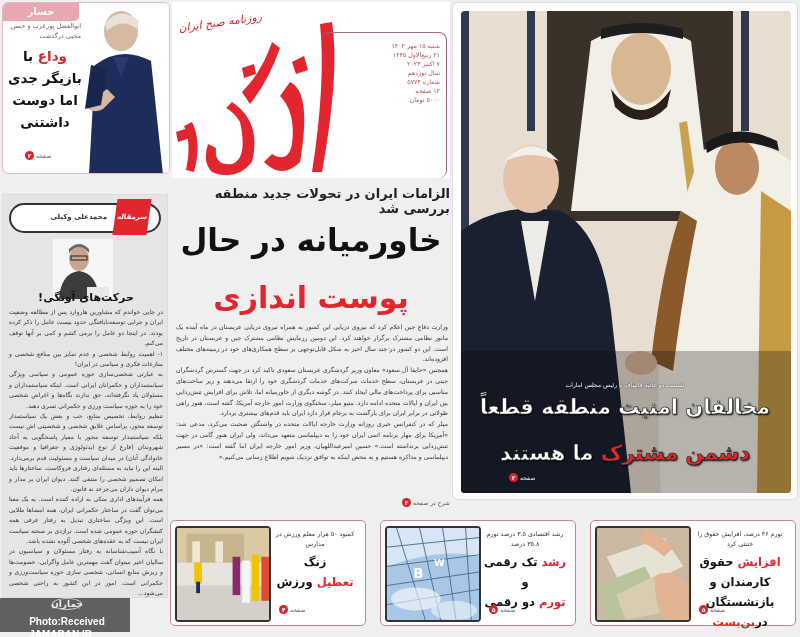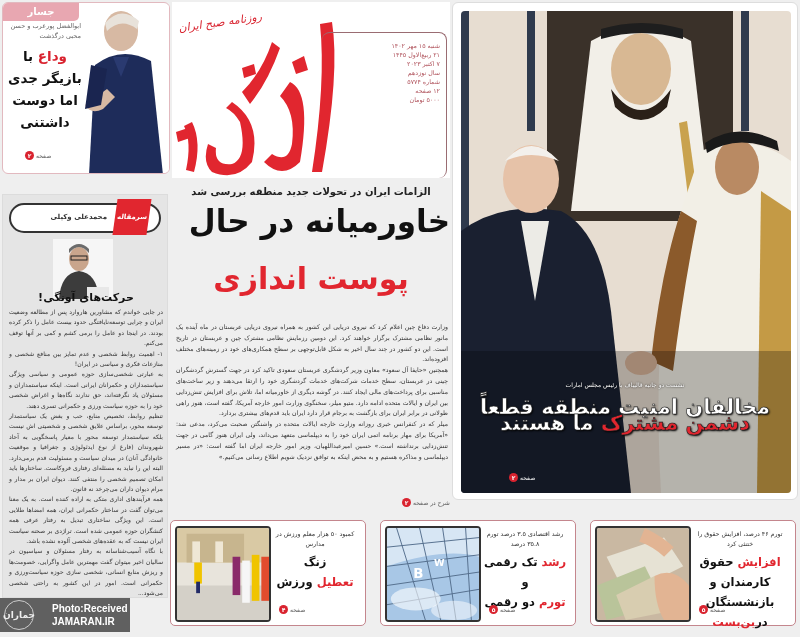--- a/index.html
+++ b/index.html
@@ -19,57 +19,57 @@
 
   
   .masthead { position: absolute; left: 172px; top: 2px; width: 278px; height: 176px; background: #fff; }
   .logo { position: absolute; left: 0; top: 10px; width: 180px; height: 170px; }
   .logo-sub { position: absolute; left: 6px; top: 14px; font-size: 11px; color: #d9232f; font-style: italic; font-family: "DejaVu Serif", serif; transform: rotate(-8deg); }
   .issue-box { position: absolute; left: 150px; top: 30px; width: 125px; height: 146px; border: 1px solid #9a6c72; border-radius: 8px; border-left: none; border-bottom: none; padding: 8px 6px; }
   .issue-line { font-size: 6.3px; line-height: 9px; color: #b0535c; text-align: right; }
 
   
   .lead { position: absolute; left: 172px; top: 182px; width: 278px; }
-  .lead-kicker { font-size: 10px; font-weight: bold; text-align: center; color: #222; margin-top: 4px; }
-  .lead-title1 { font-size: 31px; font-weight: 900; text-align: right; color: #111; margin-top: 6px; letter-spacing: -1px; }
+  .lead-kicker { font-size: 13px; font-weight: bold; text-align: right; color: #222; margin-top: 4px; }
+  .lead-title1 { font-size: 31px; font-weight: 900; text-align: center; color: #111; margin-top: 6px; letter-spacing: -1px; }
   .lead-title2 { font-size: 30px; font-weight: 900; text-align: center; color: #e1262f; margin-top: 22px; letter-spacing: -1px; }
   .lead-body { position: absolute; left: 176px; top: 322px; width: 272px; font-size: 6.2px; line-height: 10.8px; text-align: justify; color: #333; }
   .lead-body p { margin: 0; }
   .lead-more { position: absolute; left: 402px; top: 498px; font-size: 6px; color: #555; display: flex; gap: 2px; align-items: center; }
 
   
   .editorial { position: absolute; left: 2px; top: 194px; width: 166px; height: 404px; background: #e5e5e5; border: 1px solid #dcdcdc; }
   .ed-banner { position: absolute; left: 6px; top: 8px; width: 152px; height: 30px; border: 2px solid #333; border-radius: 16px; background: #fff; }
   .ed-label { position: absolute; right: 10px; top: -6px; width: 34px; height: 36px; background: #e1262f; color: #fff; font-size: 7px; font-weight: bold; text-align: center; line-height: 36px; transform: skewX(-8deg); }
   .ed-author { position: absolute; right: 52px; top: 8px; font-size: 7px; font-weight: bold; color: #333; }
   .ed-photo { position: absolute; left: 28px; top: 26px; width: 60px; height: 60px; background: #f4f4f4; }
   .ed-title { position: absolute; left: 0; top: 96px; width: 166px; text-align: center; font-size: 11px; font-weight: bold; color: #111; }
   .ed-body { position: absolute; left: 6px; top: 112px; width: 154px; font-size: 6.1px; line-height: 10.4px; text-align: justify; color: #333; }
   .ed-body p { margin: 0; }
 
   
   .hero { position: absolute; left: 452px; top: 2px; width: 346px; height: 498px; background: #fff; border: 1px solid #ddd; border-radius: 6px; overflow: hidden; }
   .hero-img { position: absolute; left: 8px; top: 8px; width: 330px; height: 482px; border-radius: 4px; overflow: hidden; }
   .hero-caption-small { position: absolute; left: 0; right: 0; top: 378px; font-size: 6px; color: #fff; text-align: center; text-shadow: 0 0 2px #000; }
   .hero-title1 { position: absolute; left: 0; right: 0; top: 392px; font-size: 21px; font-weight: 900; color: #fff; text-align: center; -webkit-text-stroke: 0.6px #222; text-shadow: 1px 1px 2px #000; letter-spacing: -0.5px; }
-  .hero-title2 { position: absolute; left: 0; right: 0; top: 408px; font-size: 21px; font-weight: 900; color: #fff; text-align: center; -webkit-text-stroke: 0.6px #222; text-shadow: 1px 1px 2px #000; letter-spacing: -0.5px; }
+  .hero-title2 { position: absolute; left: 0; right: 0; top: 438px; font-size: 21px; font-weight: 900; color: #fff; text-align: center; -webkit-text-stroke: 0.6px #222; text-shadow: 1px 1px 2px #000; letter-spacing: -0.5px; }
   .hero-title2 .red { color: #e1262f; }
   .hero-page { position: absolute; left: 56px; top: 470px; font-size: 6px; color: #fff; display: flex; gap: 2px; align-items: center; }
 
   
   .card { position: absolute; top: 520px; width: 196px; height: 106px; background: #fff; border: 1px solid #c4868d; border-radius: 5px; }
   .card-img { position: absolute; left: 4px; top: 5px; width: 96px; height: 96px; border: 2px solid #333; border-radius: 4px; overflow: hidden; }
   .card-text { position: absolute; right: 6px; top: 8px; width: 88px; text-align: center; }
   .card-kicker { font-size: 6.3px; line-height: 10px; color: #333; }
   .card-title { font-size: 11.5px; font-weight: 900; line-height: 20px; color: #111; margin-top: 3px; }
   .card-title .red { color: #e1262f; }
   .card-page { position: absolute; left: 108px; top: 84px; font-size: 6px; color: #555; display: flex; gap: 2px; align-items: center; }
 
   
-  .watermark { position: absolute; left: 0; top: 598px; width: 130px; height: 34px; background: rgba(70,70,70,0.85); display: flex; align-items: center; gap: 18px; padding-left: 4px; direction: ltr; }
+  .watermark { position: absolute; left: 0; top: 598px; width: 130px; height: 34px; background: rgba(70,70,70,0.85); display: flex; align-items: center; gap: 5px; padding-left: 4px; direction: ltr; flex-direction: column; }
   .wm-logo { width: 30px; height: 30px; border-radius: 50%; border: 1.5px solid #ccc; display: flex; align-items: center; justify-content: center; color: #eee; font-size: 9px; font-weight: bold; }
   .wm-text { color: #fff; font-size: 10px; font-weight: bold; line-height: 13px; font-family: "Liberation Sans", sans-serif; }
 </style>
 </head>
 <body>
 
 <div class="page">
 
   <div class="promo-box">
     <div class="promo-badge">جسار</div>

